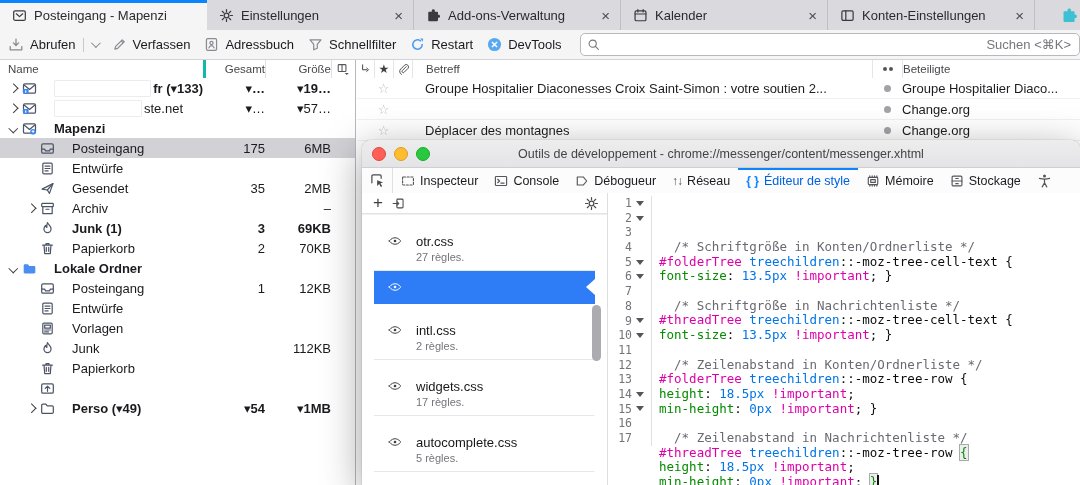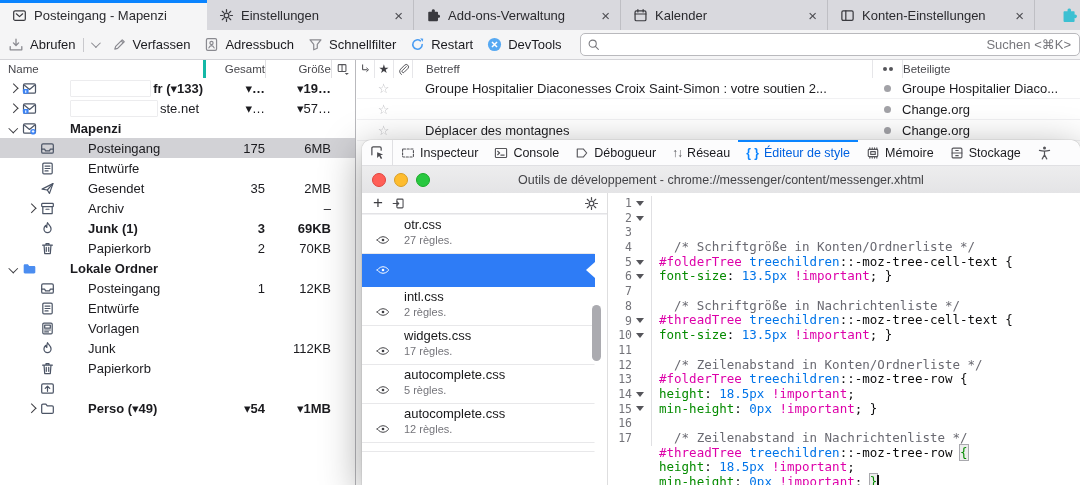--- a/index.html
+++ b/index.html
@@ -48,21 +48,21 @@
   .fh-groesse{width:66px;justify-content:flex-end;border-left:1px solid #e0e0e3;}
   .fh-pick{width:24px;justify-content:center;border-left:1px solid #e0e0e3;color:#55555a;}
   .frow{display:flex;align-items:center;height:20px;font-size:13px;}
   .frow.selected{background:#d2d2d6;}
   .frow.bold{font-weight:bold;}
   .fexp{width:14px;display:flex;justify-content:center;flex:none;}
   .fexp .chv{width:5.5px;height:5.5px;border-right:1.4px solid #3c3c41;border-bottom:1.4px solid #3c3c41;display:inline-block;}
   .chv.right{transform:rotate(-45deg);}
   .chv.down{transform:rotate(45deg);}
   .frow .icn{width:18px;color:#4c5566;}
-  .flabel{flex:1;min-width:0;white-space:nowrap;overflow:hidden;padding-left:16px;display:flex;align-items:center;margin-left:16px;}
+  .flabel{flex:1;min-width:0;white-space:nowrap;overflow:hidden;padding-left:16px;display:flex;align-items:center;}
   .redact{display:inline-block;height:15px;background:#fff;border:1px solid #ececee;border-radius:1px;margin-right:2px;vertical-align:middle;}
   .fgesamt{width:62px;text-align:right;flex:none;}
   .fgroesse{width:66px;text-align:right;flex:none;}
   .fpad{width:24px;flex:none;}
   .d0{padding-left:6px;} .d1{padding-left:24px;}
 
   
   #threadpane{position:absolute;left:357px;top:60px;right:0;bottom:0;background:#fff;}
   .mgrid{display:grid;grid-template-columns:17px 19px 19px 1fr 30px 178px;align-items:center;}
   #msg-header{height:18px;font-size:11.5px;color:#47474c;}
@@ -98,21 +98,21 @@
   .dtab.active{color:#0061e0;}
   .dtab.active .icn{color:#0a84ff;}
   .dtab.active::before{content:"";position:absolute;left:0;right:0;top:0;height:2px;background:var(--accent);}
 
   
   #se-sidebar{position:absolute;left:0;top:53px;bottom:0;width:246px;border-right:1px solid #dededf;background:#fff;box-sizing:border-box;}
   #se-toolbar{height:20px;border-bottom:1px solid #e3e3e6;display:flex;align-items:center;padding:0 8px;color:#4a4a4f;}
   #se-toolbar .plus{font-size:17px;line-height:1;margin:0 9px 2px 3px;color:#3c3c41;}
   #se-toolbar .right{margin-left:auto;}
   #sheet-list{position:absolute;left:0;top:21px;right:0;bottom:0;overflow:hidden;border-top:1px solid #f0f0f2;}
-  .sheet{display:flex;align-items:flex-end;padding:2px 12px 6px 0;border-bottom:1px solid #e8e8ea;position:relative;margin-right:12px;border-right:1px solid #e8e8ea00;}
+  .sheet{display:flex;align-items:flex-start;padding:19px 12px 6px 0;border-bottom:1px solid #e8e8ea;position:relative;margin-right:12px;border-right:1px solid #e8e8ea00;margin-left:12px;}
   .sheet .eye{width:42px;display:flex;justify-content:center;color:#3c3c41;}
   .sname{font-size:13px;color:#18181a;line-height:16px;}
   .sname.modified{font-style:italic;}
   .srules{font-size:11px;color:#74747a;line-height:14px;display:flex;align-items:center;}
   .sinfo{flex:1;min-width:0;}
   .sheet.selected{background:#2e7cf6;border-bottom-color:#2e7cf6;padding-top:9px;padding-bottom:9px;}
   .sheet.selected .sname,.sheet.selected .srules{color:#fff;}
   .sheet.selected .srules{font-weight:bold;}
   .sheet.selected .eye{color:#fff;}
   .sheet.selected::after{content:"";position:absolute;right:-1px;top:50%;margin-top:-8px;
@@ -565,101 +565,101 @@
           <span class="msub">Déplacer des montagnes</span>
           <span class="mdot">
             <i></i>
           </span>
           <span class="mcorr">Change.org</span>
         </div>
       </div>
   </div>
 
   <div id="devtools">
-    <div id="dt-tabs">
-      <div id="dt-pick">
-          <svg viewBox="0 0 16 16" width="15" height="15" fill="none" stroke="currentColor" stroke-width="1.3" stroke-linecap="round" stroke-linejoin="round">
-            <path d="M2 10.5V3.4c0-.8.6-1.4 1.4-1.4h7.1c.8 0 1.4.6 1.4 1.4v2.1"></path>
-            <path d="M7.6 7.6l6.4 2.4-2.8 1 1.8 3.1-1.4.8-1.8-3.1-2.2 2.1z" fill="currentColor" stroke="none"></path>
-          </svg>
-        </div>
-      <div id="dt-tablist" style="display:flex;align-items:stretch;">
-          <div class="dtab">
-            <span class="icn">
-              <svg viewBox="0 0 16 16" width="14" height="14" fill="none" stroke="currentColor" stroke-width="1.3" stroke-linecap="round" stroke-linejoin="round">
-                <rect x="1.8" y="3.4" width="12.4" height="9.2" rx="1" stroke-dasharray="2.4 1.8"></rect>
-              </svg>
-            </span>
-            <span>Inspecteur</span>
-          </div>
-          <div class="dtab">
-            <span class="icn">
-              <svg viewBox="0 0 16 16" width="14" height="14" fill="none" stroke="currentColor" stroke-width="1.3" stroke-linecap="round" stroke-linejoin="round">
-                <rect x="1.6" y="2.8" width="12.8" height="10.4" rx="1"></rect>
-                <path d="M4.2 6l2.2 2-2.2 2M7.8 10.4h3.8"></path>
-              </svg>
-            </span>
-            <span>Console</span>
-          </div>
-          <div class="dtab">
-            <span class="icn">
-              <svg viewBox="0 0 16 16" width="14" height="14" fill="none" stroke="currentColor" stroke-width="1.3" stroke-linecap="round" stroke-linejoin="round">
-                <path d="M2.6 3.4h6.8L13.4 8l-4 4.6H2.6z"></path>
-              </svg>
-            </span>
-            <span>Débogueur</span>
-          </div>
-          <div class="dtab">
-            <span class="icn">
-              <span class="txti">↑↓</span>
-            </span>
-            <span>Réseau</span>
-          </div>
-          <div class="dtab active">
-            <span class="icn">
-              <span class="txti" style="letter-spacing:0;">{ }</span>
-            </span>
-            <span>Éditeur de style</span>
-          </div>
-          <div class="dtab">
-            <span class="icn">
-              <svg viewBox="0 0 16 16" width="14" height="14" fill="none" stroke="currentColor" stroke-width="1.3" stroke-linecap="round" stroke-linejoin="round">
-                <rect x="2.6" y="3.8" width="10.8" height="8.4" rx="1"></rect>
-                <path d="M5.4 6.4h5.2v3.2H5.4zM4.4 2.2v1.6M7.1 2.2v1.6M9.8 2.2v1.6M12.4 2.2v1.6M4.4 12.2v1.6M7.1 12.2v1.6M9.8 12.2v1.6M12.4 12.2v1.6"></path>
-              </svg>
-            </span>
-            <span>Mémoire</span>
-          </div>
-          <div class="dtab">
-            <span class="icn">
-              <svg viewBox="0 0 16 16" width="14" height="14" fill="none" stroke="currentColor" stroke-width="1.3" stroke-linecap="round" stroke-linejoin="round">
-                <rect x="2.4" y="2.4" width="11.2" height="11.2" rx="1.4"></rect>
-                <path d="M2.4 8h11.2M6.6 5.2h2.8M6.6 11h2.8"></path>
-              </svg>
-            </span>
-            <span>Stockage</span>
-          </div>
-          <div class="dtab">
-            <span class="icn">
-              <svg viewBox="0 0 16 16" width="15" height="15" fill="none" stroke="currentColor" stroke-width="1.3" stroke-linecap="round" stroke-linejoin="round">
-                <circle cx="8" cy="3.2" r="1.6" fill="currentColor" stroke="none"></circle>
-                <path d="M2.6 5.8c3.6 1 7.2 1 10.8 0M8 7.2v3.2M8 10.4l-2.4 4.4M8 10.4l2.4 4.4"></path>
-              </svg>
-            </span>
-          </div>
-        </div>
-    </div>
     <div id="dt-titlebar">
       <span id="traffic">
         <i class="tl-red"></i>
         <i class="tl-yellow"></i>
         <i class="tl-green"></i>
       </span>
       <span id="dt-title">Outils de développement - chrome://messenger/content/messenger.xhtml</span>
     </div>
+    <div id="dt-tabs">
+      <div id="dt-pick">
+          <svg viewBox="0 0 16 16" width="15" height="15" fill="none" stroke="currentColor" stroke-width="1.3" stroke-linecap="round" stroke-linejoin="round">
+            <path d="M2 10.5V3.4c0-.8.6-1.4 1.4-1.4h7.1c.8 0 1.4.6 1.4 1.4v2.1"></path>
+            <path d="M7.6 7.6l6.4 2.4-2.8 1 1.8 3.1-1.4.8-1.8-3.1-2.2 2.1z" fill="currentColor" stroke="none"></path>
+          </svg>
+        </div>
+      <div id="dt-tablist" style="display:flex;align-items:stretch;">
+          <div class="dtab">
+            <span class="icn">
+              <svg viewBox="0 0 16 16" width="14" height="14" fill="none" stroke="currentColor" stroke-width="1.3" stroke-linecap="round" stroke-linejoin="round">
+                <rect x="1.8" y="3.4" width="12.4" height="9.2" rx="1" stroke-dasharray="2.4 1.8"></rect>
+              </svg>
+            </span>
+            <span>Inspecteur</span>
+          </div>
+          <div class="dtab">
+            <span class="icn">
+              <svg viewBox="0 0 16 16" width="14" height="14" fill="none" stroke="currentColor" stroke-width="1.3" stroke-linecap="round" stroke-linejoin="round">
+                <rect x="1.6" y="2.8" width="12.8" height="10.4" rx="1"></rect>
+                <path d="M4.2 6l2.2 2-2.2 2M7.8 10.4h3.8"></path>
+              </svg>
+            </span>
+            <span>Console</span>
+          </div>
+          <div class="dtab">
+            <span class="icn">
+              <svg viewBox="0 0 16 16" width="14" height="14" fill="none" stroke="currentColor" stroke-width="1.3" stroke-linecap="round" stroke-linejoin="round">
+                <path d="M2.6 3.4h6.8L13.4 8l-4 4.6H2.6z"></path>
+              </svg>
+            </span>
+            <span>Débogueur</span>
+          </div>
+          <div class="dtab">
+            <span class="icn">
+              <span class="txti">↑↓</span>
+            </span>
+            <span>Réseau</span>
+          </div>
+          <div class="dtab active">
+            <span class="icn">
+              <span class="txti" style="letter-spacing:0;">{ }</span>
+            </span>
+            <span>Éditeur de style</span>
+          </div>
+          <div class="dtab">
+            <span class="icn">
+              <svg viewBox="0 0 16 16" width="14" height="14" fill="none" stroke="currentColor" stroke-width="1.3" stroke-linecap="round" stroke-linejoin="round">
+                <rect x="2.6" y="3.8" width="10.8" height="8.4" rx="1"></rect>
+                <path d="M5.4 6.4h5.2v3.2H5.4zM4.4 2.2v1.6M7.1 2.2v1.6M9.8 2.2v1.6M12.4 2.2v1.6M4.4 12.2v1.6M7.1 12.2v1.6M9.8 12.2v1.6M12.4 12.2v1.6"></path>
+              </svg>
+            </span>
+            <span>Mémoire</span>
+          </div>
+          <div class="dtab">
+            <span class="icn">
+              <svg viewBox="0 0 16 16" width="14" height="14" fill="none" stroke="currentColor" stroke-width="1.3" stroke-linecap="round" stroke-linejoin="round">
+                <rect x="2.4" y="2.4" width="11.2" height="11.2" rx="1.4"></rect>
+                <path d="M2.4 8h11.2M6.6 5.2h2.8M6.6 11h2.8"></path>
+              </svg>
+            </span>
+            <span>Stockage</span>
+          </div>
+          <div class="dtab">
+            <span class="icn">
+              <svg viewBox="0 0 16 16" width="15" height="15" fill="none" stroke="currentColor" stroke-width="1.3" stroke-linecap="round" stroke-linejoin="round">
+                <circle cx="8" cy="3.2" r="1.6" fill="currentColor" stroke="none"></circle>
+                <path d="M2.6 5.8c3.6 1 7.2 1 10.8 0M8 7.2v3.2M8 10.4l-2.4 4.4M8 10.4l2.4 4.4"></path>
+              </svg>
+            </span>
+          </div>
+        </div>
+    </div>
 
     <div id="se-sidebar">
       <div id="se-toolbar">
         <span class="plus">+</span>
         <span class="icn" id="se-import">
             <svg viewBox="0 0 16 16" width="13" height="13" fill="none" stroke="currentColor" stroke-width="1.3" stroke-linecap="round" stroke-linejoin="round">
               <rect x="6" y="2.6" width="7.6" height="10.8" rx="1"></rect>
               <path d="M1.4 8h7M6.2 5.8L8.4 8l-2.2 2.2"></path>
             </svg>
           </span>

